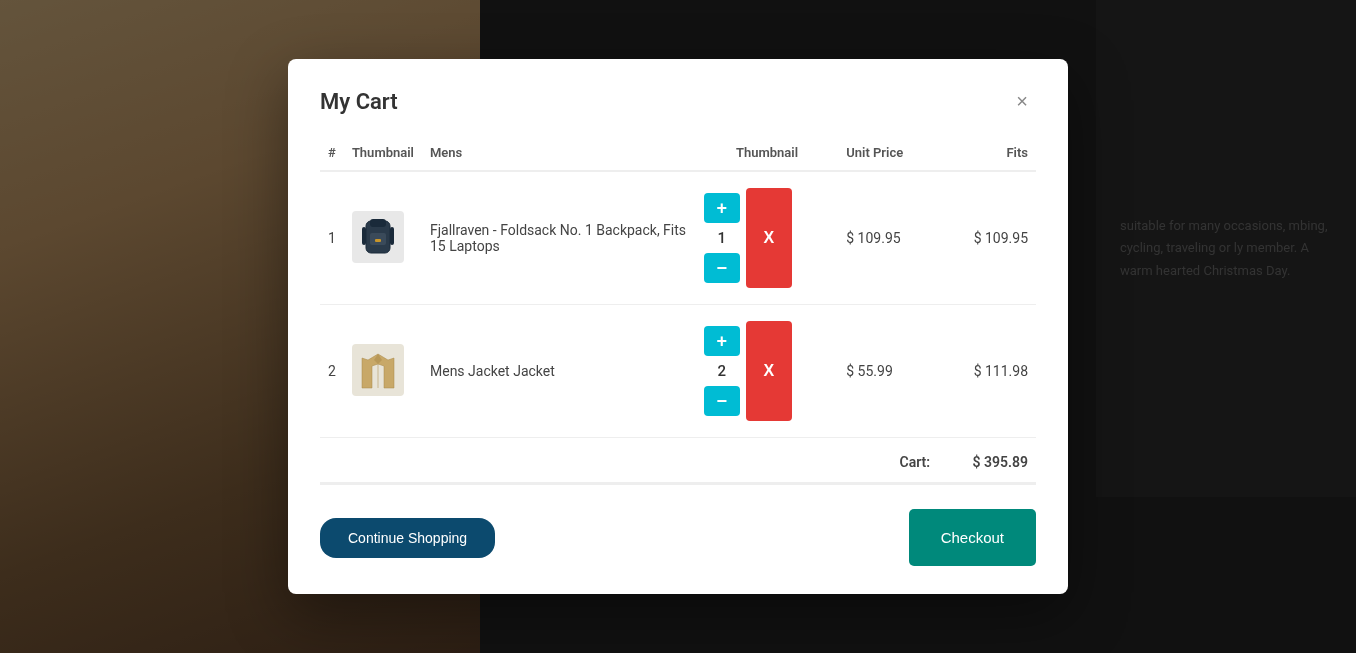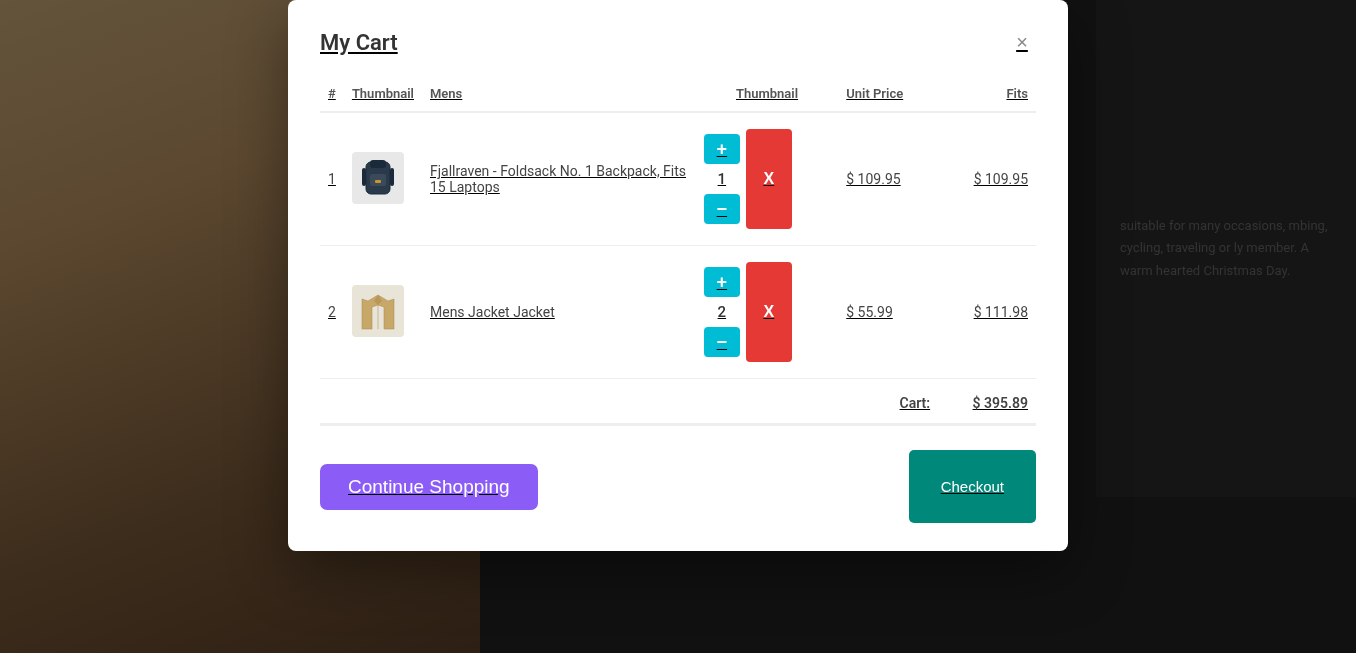--- a/index.html
+++ b/index.html
@@ -14,23 +14,22 @@
       justify-content: center;
       overflow: hidden;
       position: relative;
     }
 
     .modal-overlay {
       position: absolute;
       top: 0; left: 0; right: 0; bottom: 0;
       background: rgba(0,0,0,0.5);
       display: flex;
-      align-items: flex-start;
-      justify-content: center;
-      text-decoration: underline;
+      align-items: center;
+      justify-content: center;
     }
 
     .modal {
       background: #fff;
       border-radius: 8px;
       width: 780px;
       max-width: 90%;
       padding: 28px 32px;
       position: relative;
       box-shadow: 0 20px 60px rgba(0,0,0,0.4);
@@ -189,36 +188,36 @@
 
     .modal-footer {
       border-top: 1px solid #eee;
       padding-top: 24px;
       display: flex;
       justify-content: space-between;
       align-items: center;
     }
 
     .btn-continue {
-      background: #8b5cf6;
+      background: #0c4a6e;
       color: #fff;
       border: none;
-      border-radius: 7px;
+      border-radius: 16px;
       padding: 12px 28px;
-      font-size: 19px;
+      font-size: 14px;
       font-weight: 500;
       cursor: pointer;
     }
 
     .btn-checkout {
       background: #00897b;
       color: #fff;
       border: none;
       border-radius: 5px;
-      padding: 28px 32px;
+      padding: 20px 32px;
       font-size: 15px;
       font-weight: 500;
       cursor: pointer;
     }
 
     .divider {
       border: none;
       border-top: 1px solid #eee;
       margin: 0;
     }

